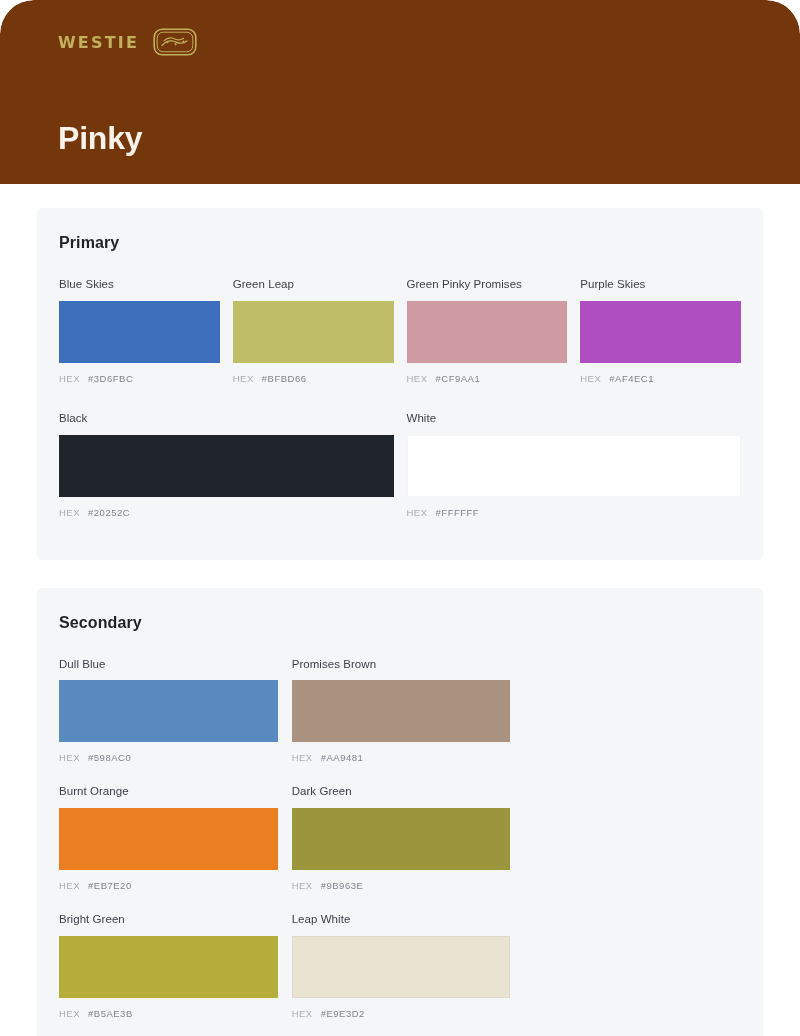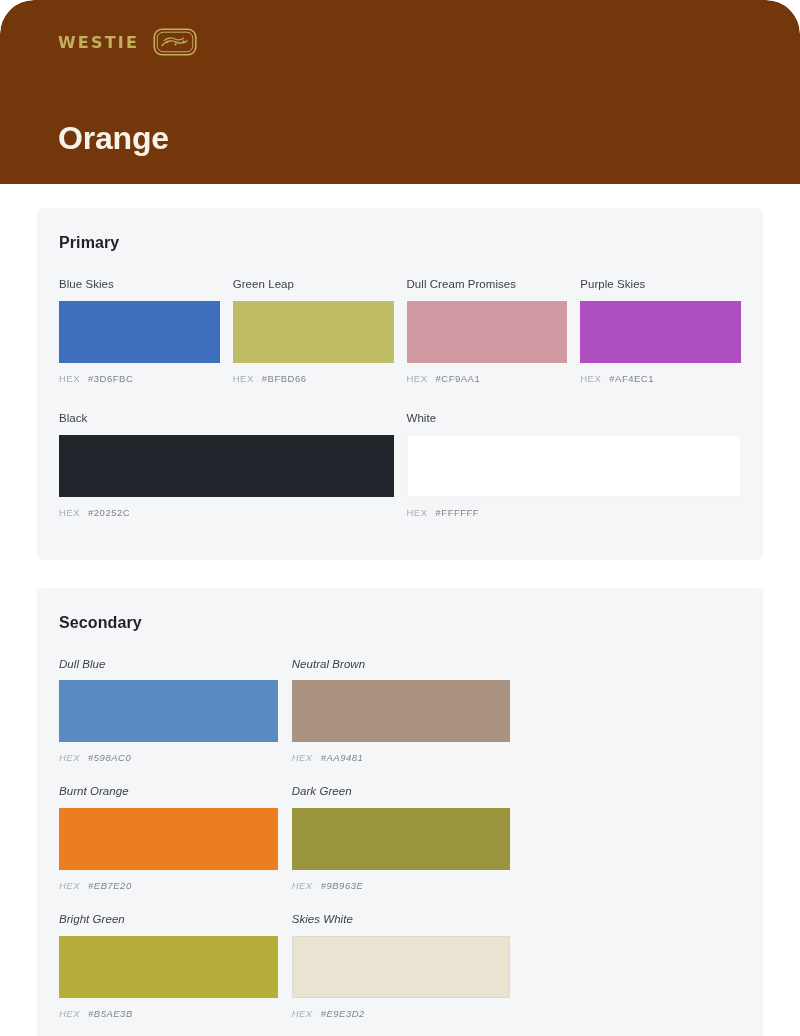--- a/index.html
+++ b/index.html
@@ -97,21 +97,21 @@
     gap: 8px 13px;
   }
 
   .swatch {
     box-sizing: border-box;
     margin-bottom: 20px;
   }
 
   
   .span-1 { width: calc((100% - 3 * 13px) / 4); }
-  .span-1-5 { width: calc((100% - 2 * 13px) / 3); font-style: italic; }
+  .span-1-5 { width: calc((100% - 2 * 13px) / 3); }
   .span-2 { width: calc((100% - 13px) / 2); }
 
   .swatch-name {
     font-size: 11.5px;
     color: #3B3F46;
     margin-bottom: 9px;
     line-height: 1.2;
     letter-spacing: 0.05px;
   }
 
@@ -161,21 +161,21 @@
           <rect x="1.2" y="1.2" width="41.6" height="25.6" rx="8" stroke="#C3B05C" stroke-width="1.6"></rect>
           <rect x="4.2" y="4.2" width="35.6" height="19.6" rx="6" stroke="#C3B05C" stroke-width="1"></rect>
           <path d="M9 17.5c3-3.4 6.5-5 10-4.6 3.2.4 5.6 2.3 8.8 2.3 2.4 0 4.4-.9 6.2-2.3" stroke="#C3B05C" stroke-width="1.3" stroke-linecap="round"></path>
           <path d="M11 12.6c2.4-2.1 5.1-3 7.8-2.6 2.6.4 4.3 1.9 6.8 1.9 2 0 3.6-.6 5-1.7" stroke="#C3B05C" stroke-width="1.1" stroke-linecap="round"></path>
           <circle cx="14.4" cy="14.2" r="1.1" fill="#C3B05C"></circle>
           <circle cx="22.6" cy="16.3" r="1.1" fill="#C3B05C"></circle>
           <circle cx="30.4" cy="13.4" r="1" fill="#C3B05C"></circle>
         </svg>
       </span>
     </div>
-    <h1 class="header-title">Orange</h1>
+    <h1 class="header-title">Pinky</h1>
   </div>
 
   <div class="content">
     <div id="sections-root">
         <div class="card">
           <h2 class="card-title">Primary</h2>
           <div class="swatch-grid">
             <div class="swatch span-1">
               <div class="swatch-name">Blue Skies</div>
               <div class="swatch-chip" style="background: rgb(61, 111, 188);"></div>
@@ -186,21 +186,21 @@
             </div>
             <div class="swatch span-1">
               <div class="swatch-name">Green Leap</div>
               <div class="swatch-chip" style="background: rgb(191, 189, 102);"></div>
               <div class="swatch-hex">
                 <span class="hex-label">HEX</span>
                 <span class="hex-value">#BFBD66</span>
               </div>
             </div>
             <div class="swatch span-1">
-              <div class="swatch-name">Dull Cream Promises</div>
+              <div class="swatch-name">Green Pinky Promises</div>
               <div class="swatch-chip" style="background: rgb(207, 154, 161);"></div>
               <div class="swatch-hex">
                 <span class="hex-label">HEX</span>
                 <span class="hex-value">#CF9AA1</span>
               </div>
             </div>
             <div class="swatch span-1">
               <div class="swatch-name">Purple Skies</div>
               <div class="swatch-chip" style="background: rgb(175, 78, 193);"></div>
               <div class="swatch-hex">
@@ -231,21 +231,21 @@
           <div class="swatch-grid">
             <div class="swatch span-1-5">
               <div class="swatch-name">Dull Blue</div>
               <div class="swatch-chip" style="background: rgb(89, 138, 192);"></div>
               <div class="swatch-hex">
                 <span class="hex-label">HEX</span>
                 <span class="hex-value">#598AC0</span>
               </div>
             </div>
             <div class="swatch span-1-5">
-              <div class="swatch-name">Neutral Brown</div>
+              <div class="swatch-name">Promises Brown</div>
               <div class="swatch-chip" style="background: rgb(170, 148, 129);"></div>
               <div class="swatch-hex">
                 <span class="hex-label">HEX</span>
                 <span class="hex-value">#AA9481</span>
               </div>
             </div>
             <div class="swatch span-1-5">
               <div class="swatch-name">Burnt Orange</div>
               <div class="swatch-chip" style="background: rgb(235, 126, 32);"></div>
               <div class="swatch-hex">
@@ -263,21 +263,21 @@
             </div>
             <div class="swatch span-1-5">
               <div class="swatch-name">Bright Green</div>
               <div class="swatch-chip" style="background: rgb(181, 174, 59);"></div>
               <div class="swatch-hex">
                 <span class="hex-label">HEX</span>
                 <span class="hex-value">#B5AE3B</span>
               </div>
             </div>
             <div class="swatch span-1-5">
-              <div class="swatch-name">Skies White</div>
+              <div class="swatch-name">Leap White</div>
               <div class="swatch-chip bordered" style="background: rgb(233, 227, 210);"></div>
               <div class="swatch-hex">
                 <span class="hex-label">HEX</span>
                 <span class="hex-value">#E9E3D2</span>
               </div>
             </div>
           </div>
         </div>
       </div>
   </div>

